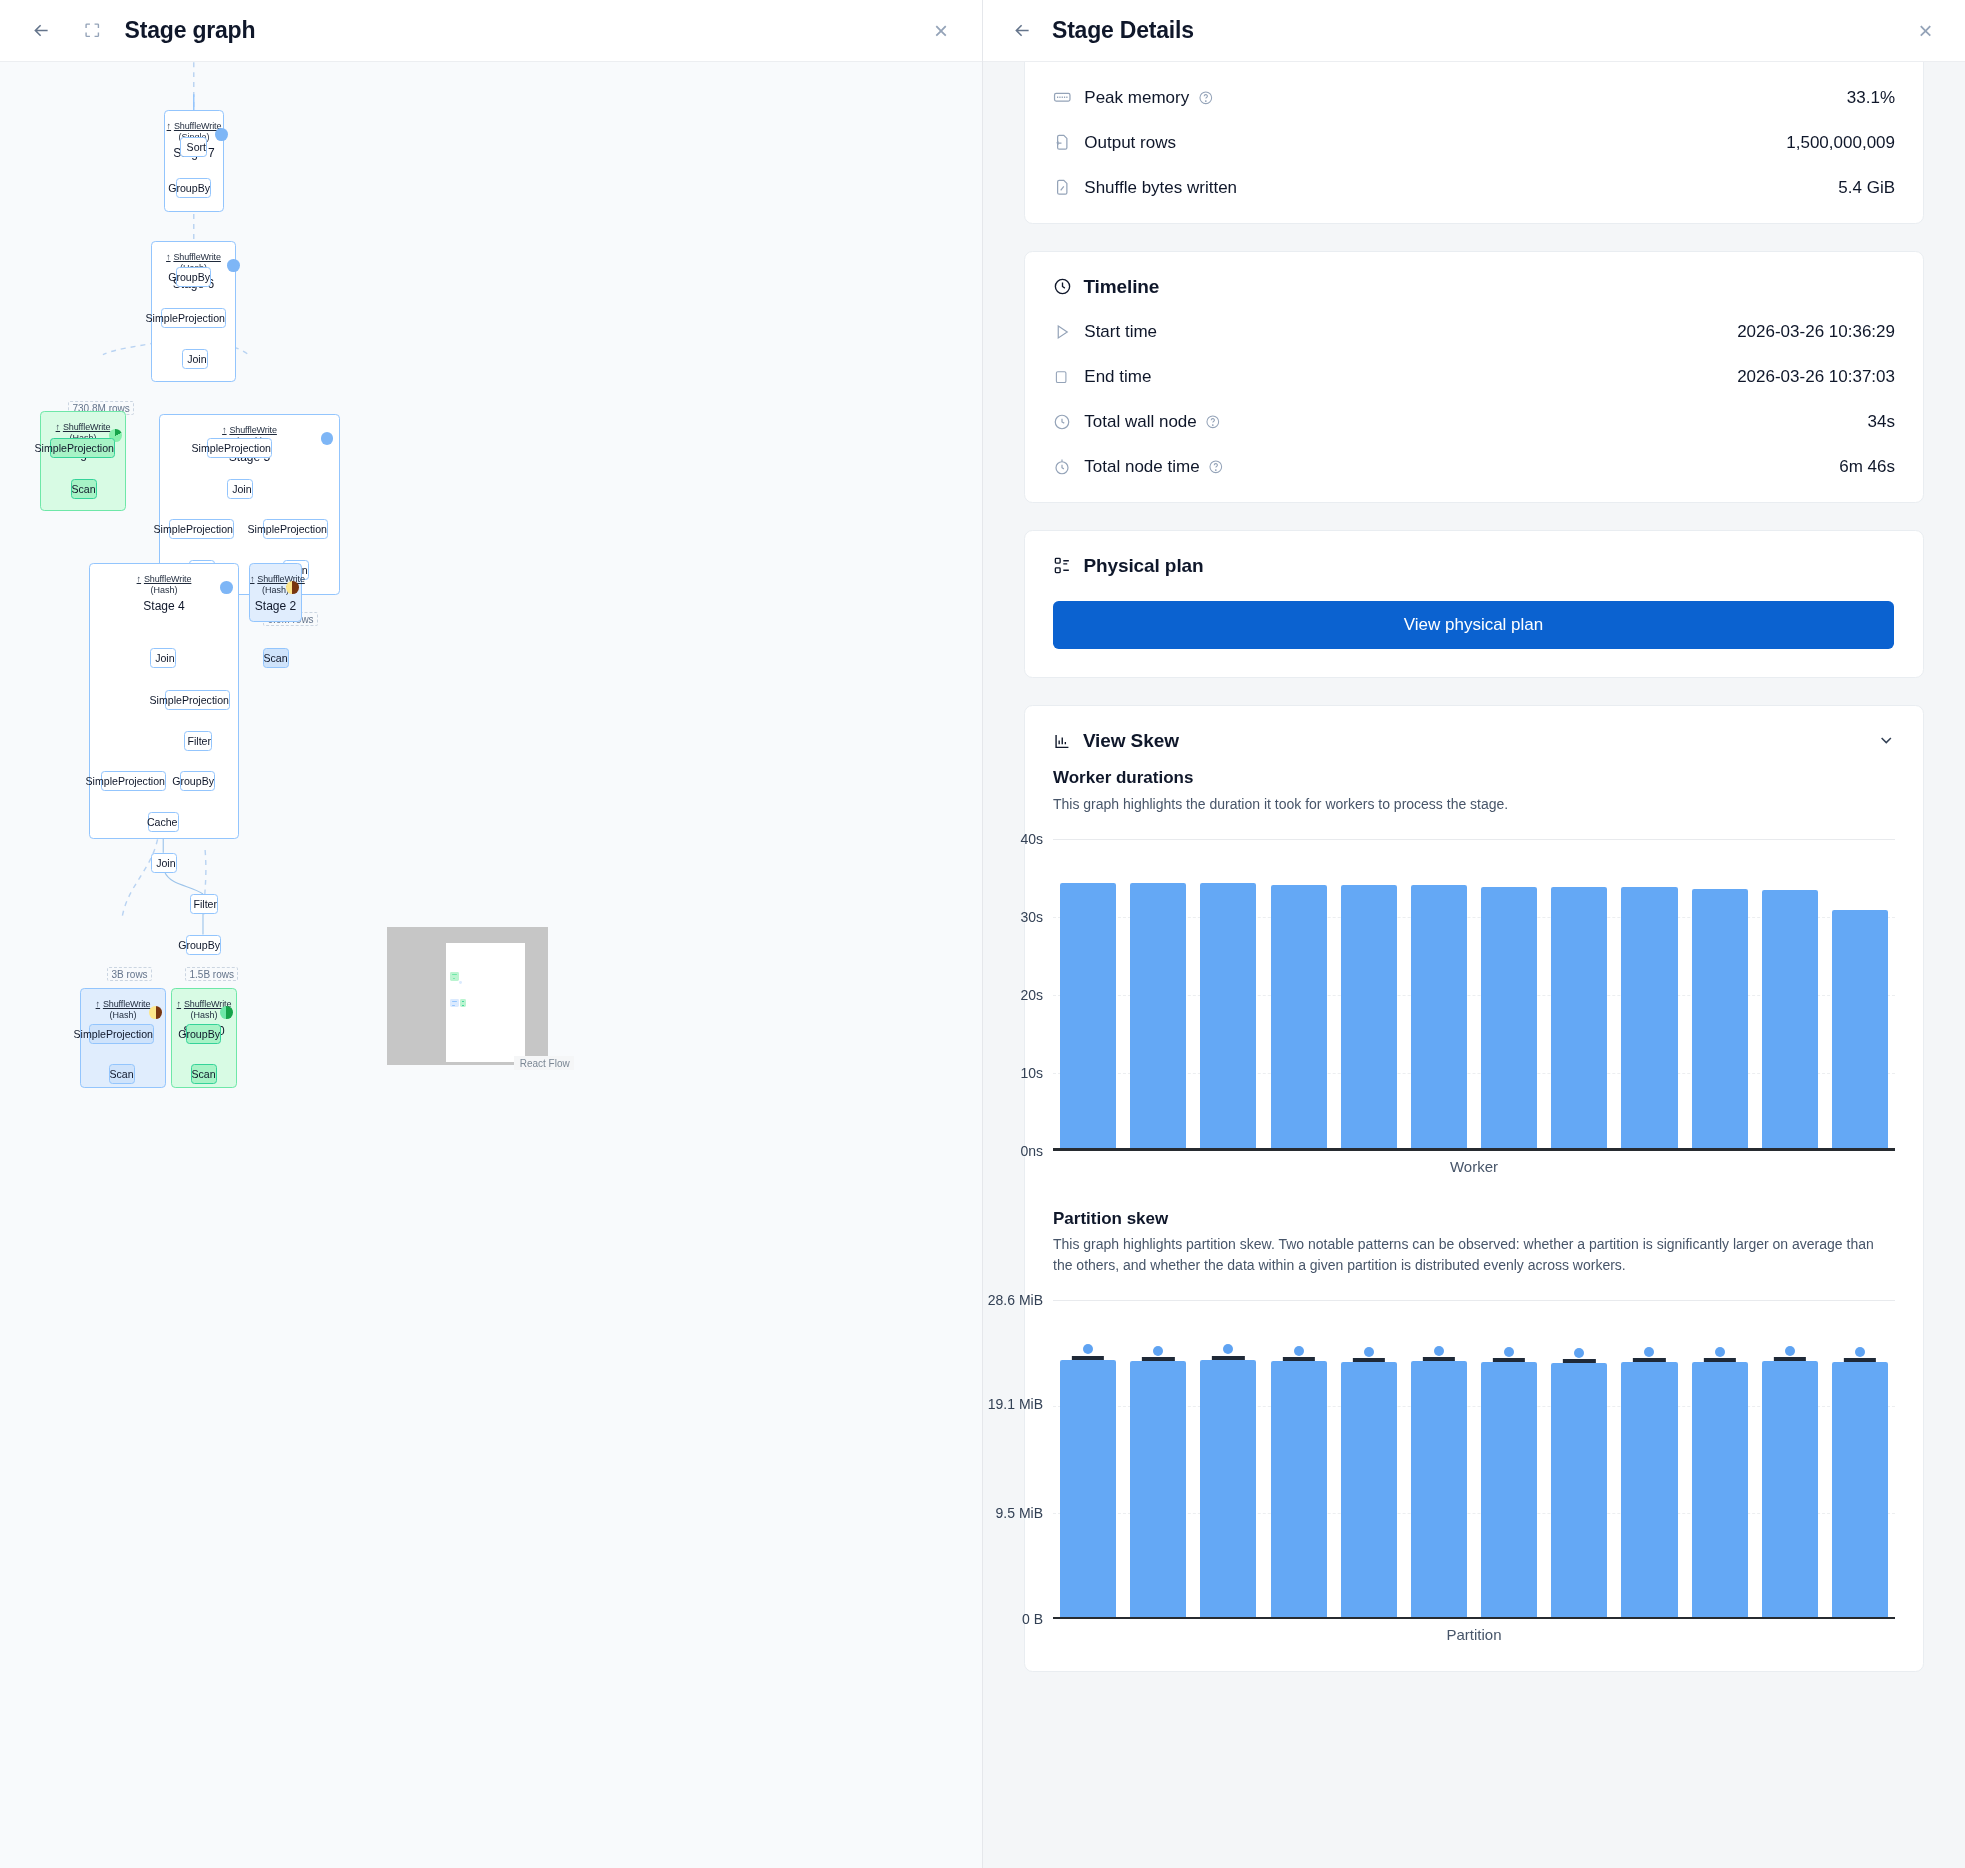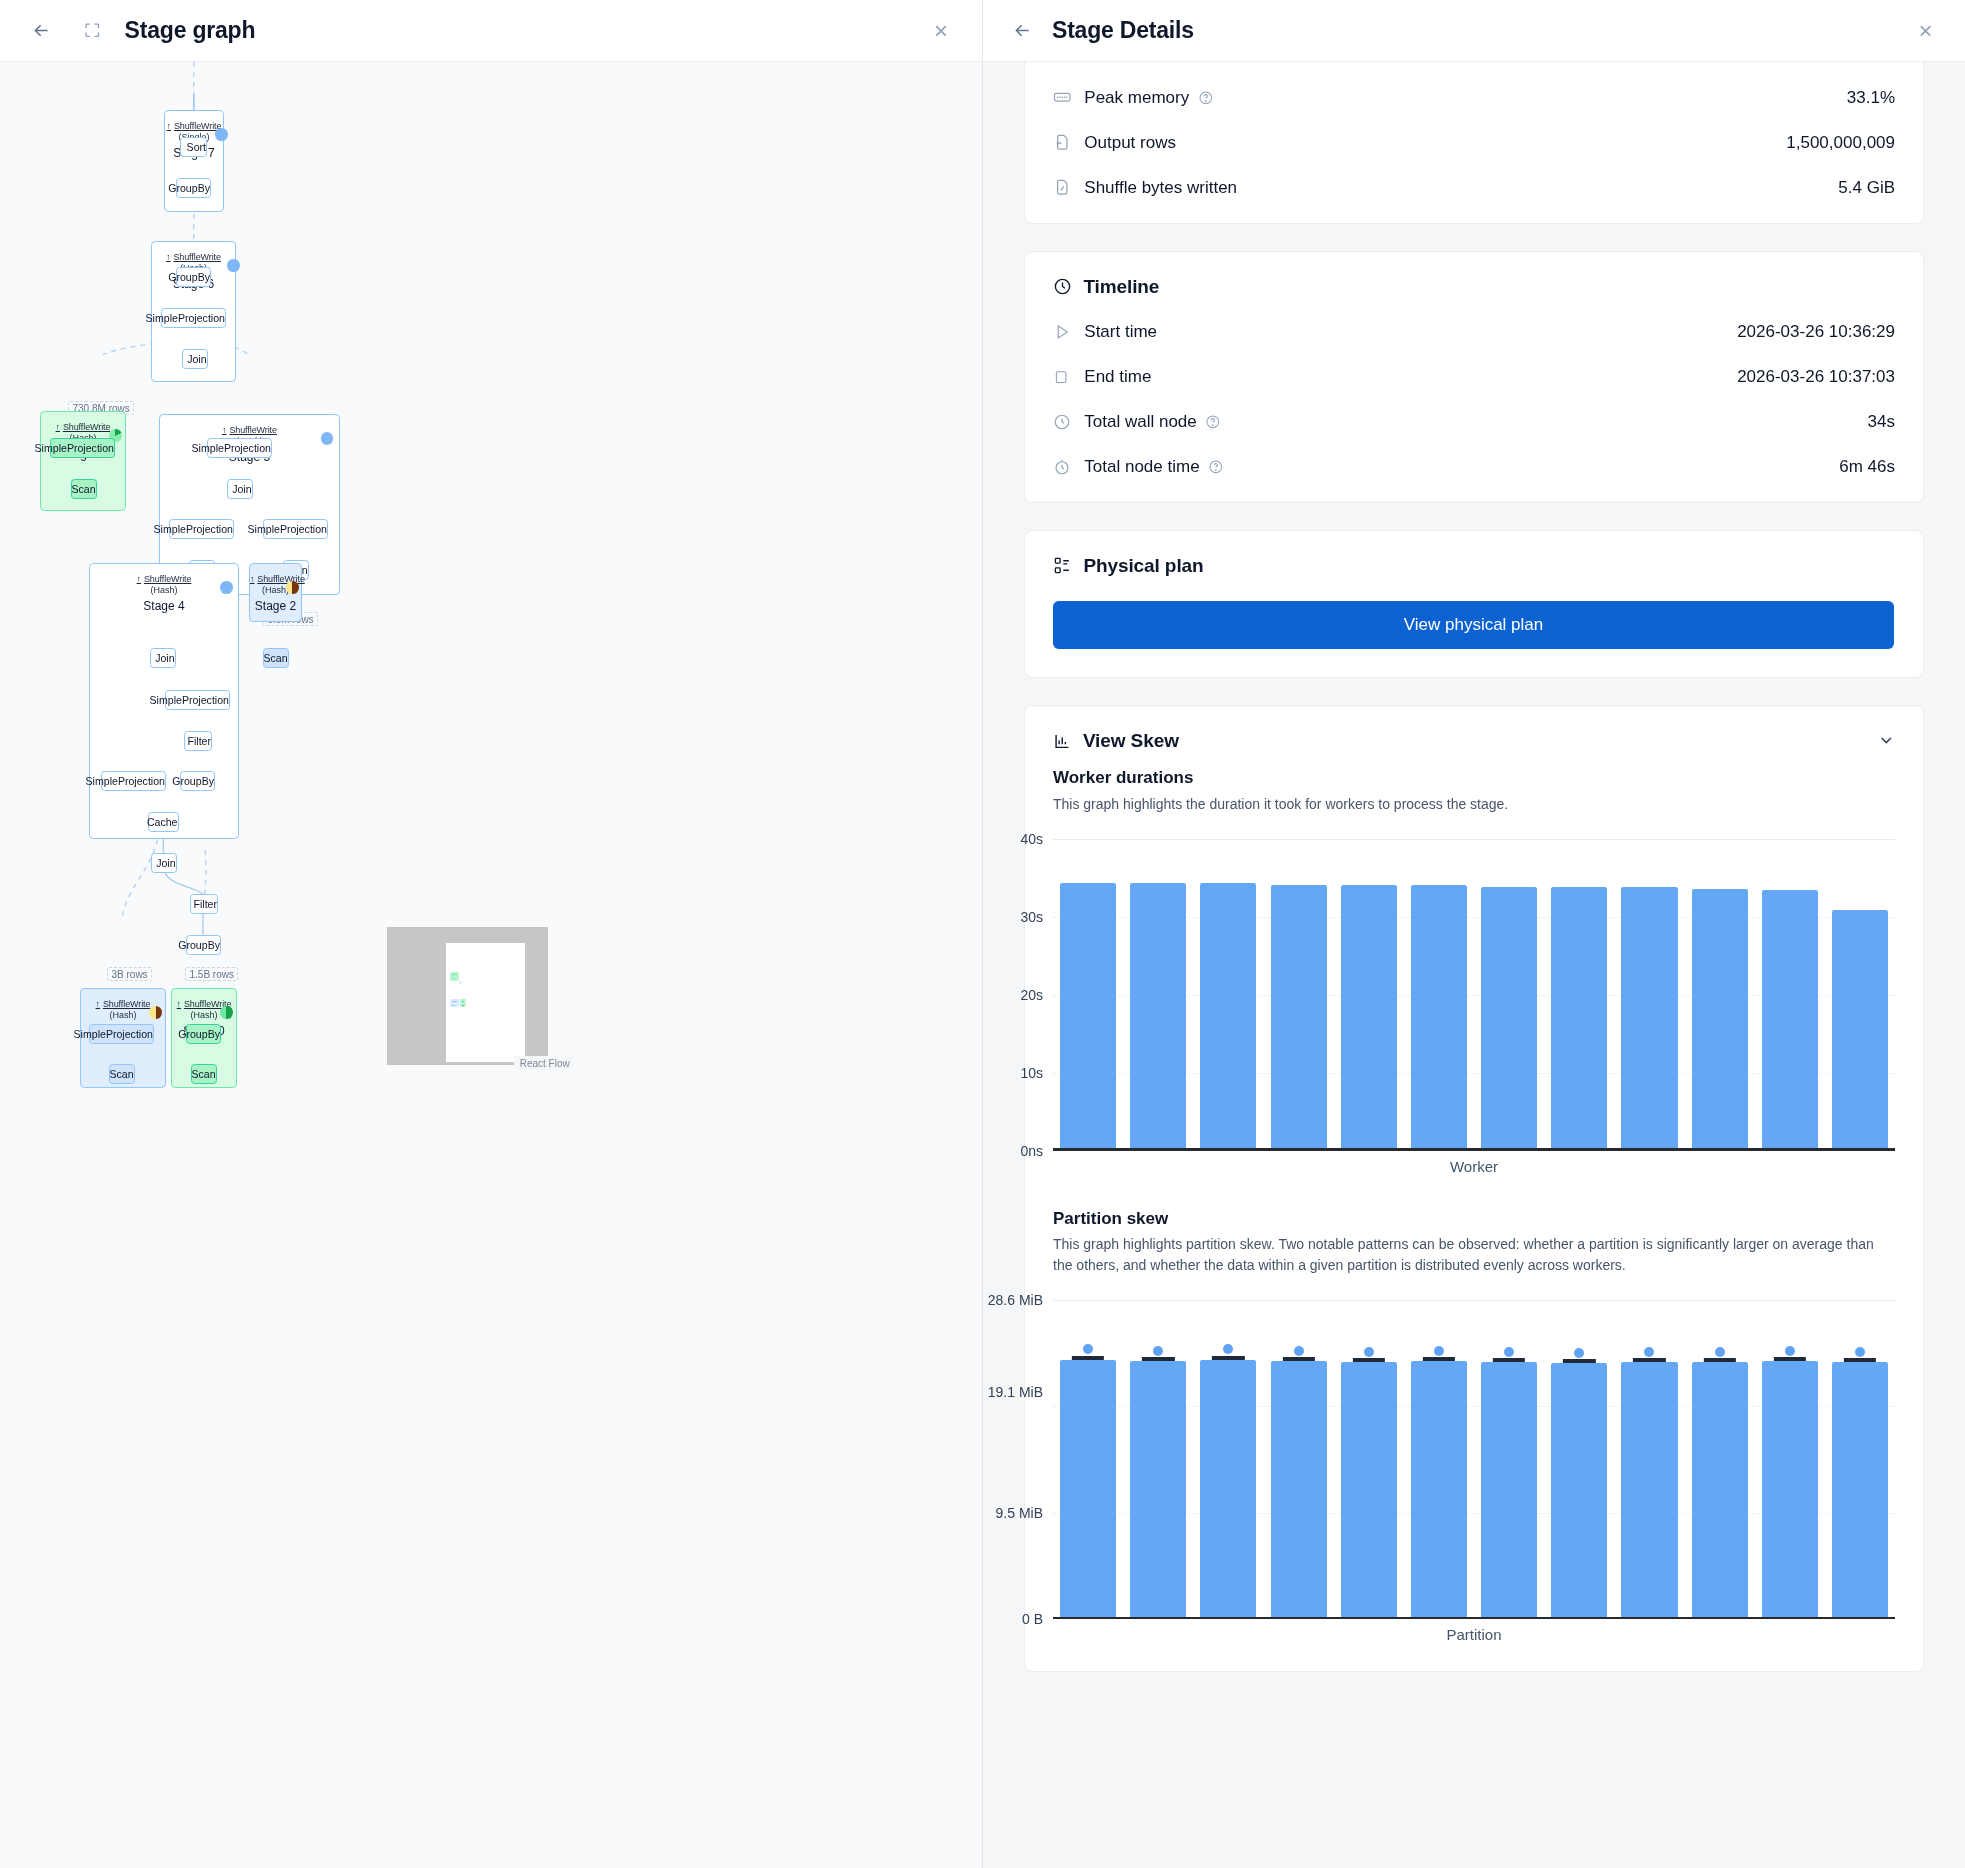--- a/index.html
+++ b/index.html
@@ -574,21 +574,21 @@
             </div>
           </div>
         <div class="x-lab" style="margin:0 28px 24px 28px;">Worker</div>
 
         <div class="sub-title">Partition skew</div>
         <div class="sub-desc">This graph highlights partition skew. Two notable patterns can be observed: whether a partition is significantly larger on average than the others, and whether the data within a given partition is distributed evenly across workers.</div>
         <div class="chart" id="chart-partition" style="height:319px;">
             <div class="grid top" style="top: 0px;"></div>
             <div class="y-lab" style="top: 0px;">28.6 MiB</div>
             <div class="grid dash" style="top: 106px;"></div>
-            <div class="y-lab" style="top: 92px;">19.1 MiB</div>
+            <div class="y-lab" style="top: 104px;">19.1 MiB</div>
             <div class="grid dash" style="top: 213px;"></div>
             <div class="y-lab" style="top: 213px;">9.5 MiB</div>
             <div class="y-lab" style="top: 319px;">0 B</div>
             <div class="axis"></div>
             <div class="plot">
               <div class="bar-slot">
                 <div class="bar" style="height: 81.1189%; background: rgb(100, 168, 245);"></div>
                 <div class="bar-cap" style="bottom: 81.1189%; background: rgb(31, 41, 55);"></div>
                 <div class="bar-pt" style="bottom: calc(83.5664% - 2.1px); background: rgb(95, 163, 242);"></div>
               </div>

